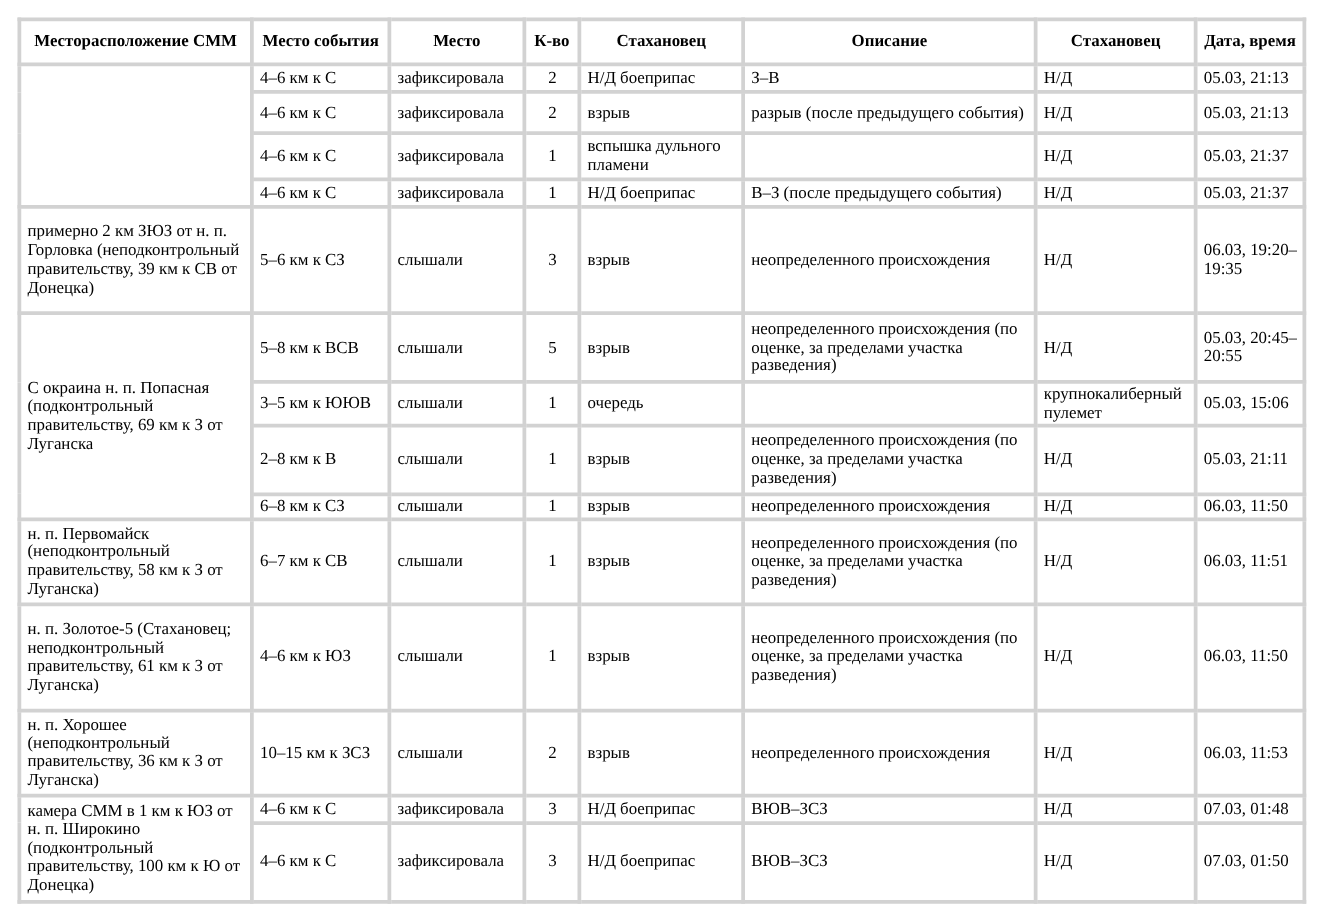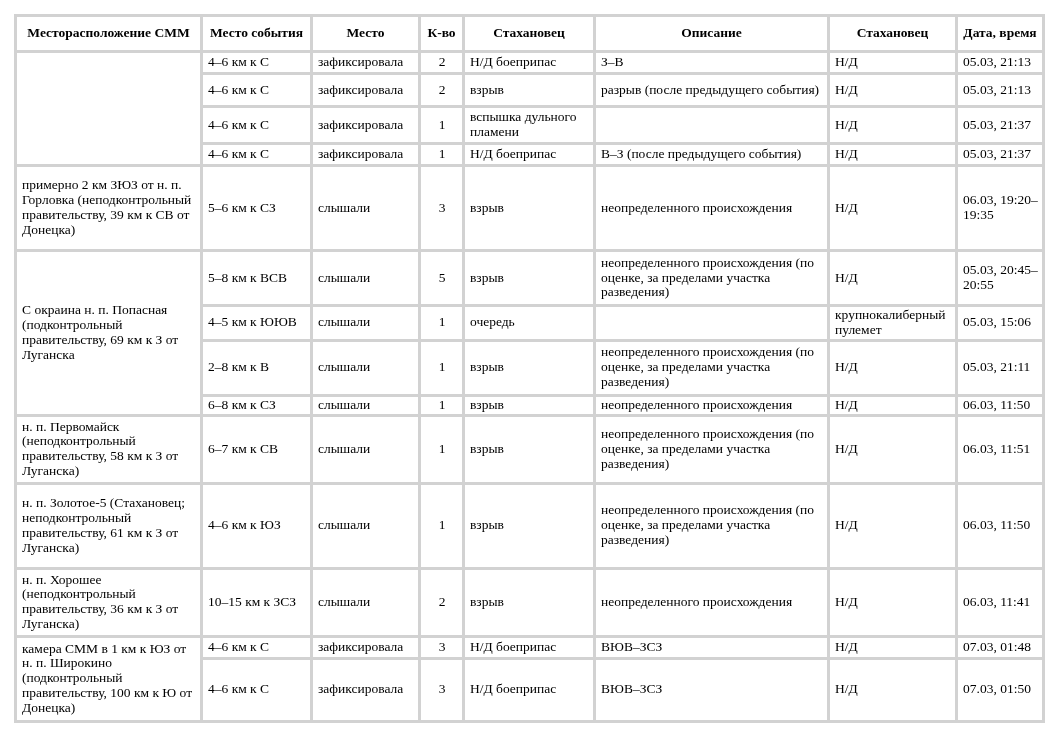--- a/index.html
+++ b/index.html
@@ -118,21 +118,21 @@
         <td rowspan="4">С окраина н. п. Попасная (подконтрольный правительству, 69 км к З от Луганска</td>
         <td>5–8 км к ВСВ</td>
         <td>слышали</td>
         <td class="count">5</td>
         <td>взрыв</td>
         <td>неопределенного происхождения (по оценке, за пределами участка разведения)</td>
         <td>Н/Д</td>
         <td>05.03, 20:45–20:55</td>
       </tr>
       <tr style="height:30px">
-        <td>4–5 км к ЮЮВ</td>
+        <td>3–5 км к ЮЮВ</td>
         <td>слышали</td>
         <td class="count">1</td>
         <td>очередь</td>
         <td></td>
         <td>крупнокалиберный пулемет</td>
         <td>05.03, 15:06</td>
       </tr>
       <tr style="height:55px">
         <td>2–8 км к В</td>
         <td>слышали</td>
@@ -172,21 +172,21 @@
         <td>06.03, 11:50</td>
       </tr>
       <tr style="height:68px">
         <td>н. п. Хорошее (неподконтрольный правительству, 36 км к З от Луганска)</td>
         <td>10–15 км к ЗСЗ</td>
         <td>слышали</td>
         <td class="count">2</td>
         <td>взрыв</td>
         <td>неопределенного происхождения</td>
         <td>Н/Д</td>
-        <td>06.03, 11:41</td>
+        <td>06.03, 11:53</td>
       </tr>
       <tr style="height:22px">
         <td rowspan="2">камера СММ в 1 км к ЮЗ от н. п. Широкино (подконтрольный правительству, 100 км к Ю от Донецка)</td>
         <td>4–6 км к С</td>
         <td>зафиксировала</td>
         <td class="count">3</td>
         <td>Н/Д боеприпас</td>
         <td>ВЮВ–ЗСЗ</td>
         <td>Н/Д</td>
         <td>07.03, 01:48</td>

